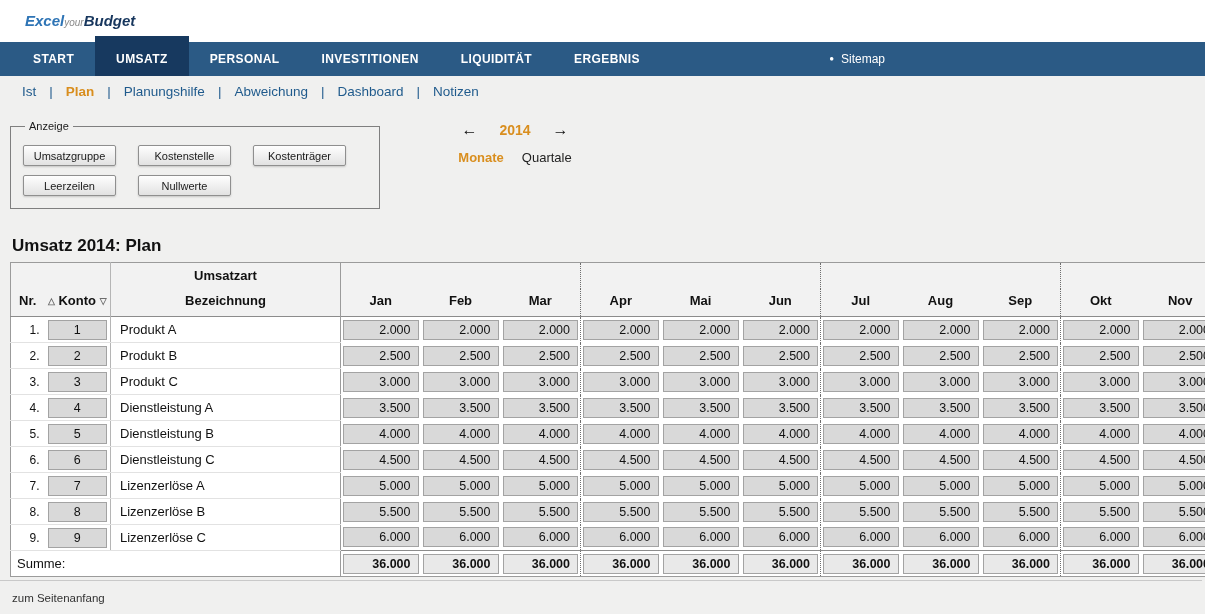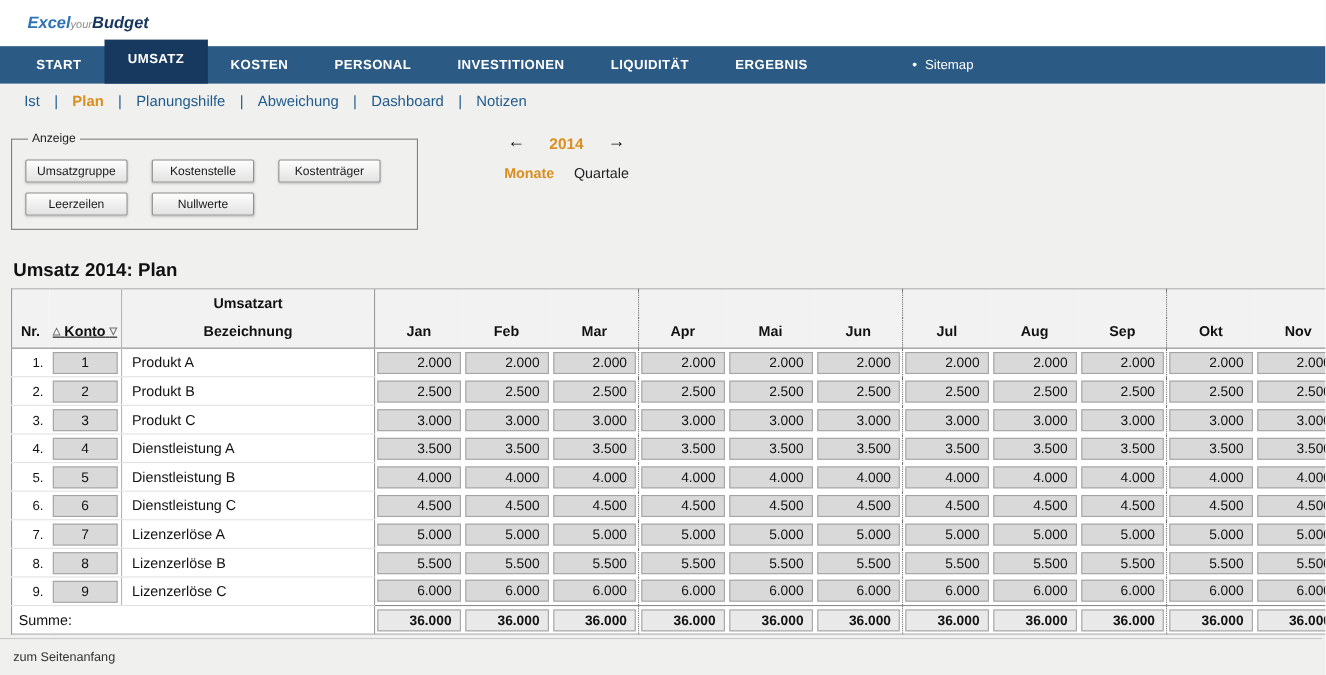--- a/index.html
+++ b/index.html
@@ -16,21 +16,21 @@
   .topbar { height:42px; background:#ffffff; display:flex; align-items:center; padding-left:25px; }
   .logo { font-style: italic; cursor:pointer; white-space:nowrap; }
   .lg1 { color:#2E74B5; font-weight:700; font-size:15px; }
   .lg2 { color:#8a8a8a; font-size:10px; }
   .lg3 { color:#17365D; font-weight:700; font-size:15px; }
 
   
   .mainnav { height:34px; background:var(--nav-blue,#2B5A85); display:flex; justify-content:space-between; padding-left:12px; }
   .tabs { display:flex;text-align:center; }
   .tab { color:#fff; font-size:12px; font-weight:700; letter-spacing:.4px; line-height:34px; padding:0 21px; cursor:pointer; white-space:nowrap; }
-  .tab.active { background:var(--nav-active-blue,#17395F); margin-top:-6px; }
+  .tab.active { background:var(--nav-active-blue,#17395F); margin-top:-6px; padding-top:6px; }
   .sitemap { color:#fff; font-size:12px; display:flex; align-items:center; gap:7px; margin-right:320px; cursor:pointer; }
   .dot { font-size:8px; position:relative; top:-1px; }
 
   
   .subnav { height:30px; display:flex; align-items:center; padding-left:22px; font-size:13.5px; gap:13px; }
   .snitem { color:var(--link-blue,#1F5A8C); cursor:pointer; }
   .snitem.active { color:var(--accent-orange,#D98E1E); font-weight:700; }
   .sep { color:var(--link-blue,#1F5A8C); }
 
   
@@ -52,21 +52,21 @@
 
   
   .pagetitle { margin:27px 0 6px 12px; font-size:17px; font-weight:700; color:#111; }
 
   
   .tablewrap { margin-left:10px; width:1195px; overflow:hidden; }
   table { border-collapse:collapse; table-layout:fixed; width:1210px; background:#fff; border:1px solid #9b9b9b; }
   thead { border-bottom:1px solid #8c8c8c; }
   thead th { background:var(--header-gray,#F2F2F2); font-size:13px; font-weight:700; color:#111; }
   th.nrcol { width:34px; vertical-align:bottom; padding-bottom:8px; text-align:center; }
-  th.kontocol { width:66px; vertical-align:bottom; padding-bottom:8px; text-align:center; white-space:nowrap;text-decoration:underline; }
+  th.kontocol { width:66px; vertical-align:bottom; padding-bottom:8px; text-align:center; white-space:nowrap; }
   .tri { font-size:9px; color:#6d6d6d; cursor:pointer; position:relative; top:-1px; }
   th.beztop { width:230px; height:26px; vertical-align:middle; text-align:center; }
   th.bezbottom { height:28px; vertical-align:middle; text-align:center; padding-bottom:3px; }
   th.bezl, td.bezl { border-left:1px solid #b5b5b5; }
   th.bezr, td.bezr { border-right:1px solid #9b9b9b; }
   th.mcol { width:80px; vertical-align:bottom; padding-bottom:8px; text-align:center; }
   .qsep { border-left:1px dotted #6e6e6e; }
 
   tbody td { height:26px; font-size:13px; }
   td.nr { text-align:right; padding-right:5px; font-size:12px; border-bottom:1px solid #e2e2e2; background:#fff; }
@@ -91,21 +91,20 @@
 <header class="topbar">
   <div class="logo">
     <span class="lg1">Excel</span><span class="lg2">your</span><span class="lg3">Budget</span>
   </div>
 </header>
 
 <nav class="mainnav">
   <div class="tabs">
       <div class="tab">START</div>
       <div class="tab active">UMSATZ</div>
-      <div class="tab">KOSTEN</div>
       <div class="tab">PERSONAL</div>
       <div class="tab">INVESTITIONEN</div>
       <div class="tab">LIQUIDITÄT</div>
       <div class="tab">ERGEBNIS</div>
     </div>
   <div class="sitemap">
     <span class="dot">●</span>
     <span>Sitemap</span>
   </div>
 </nav>

